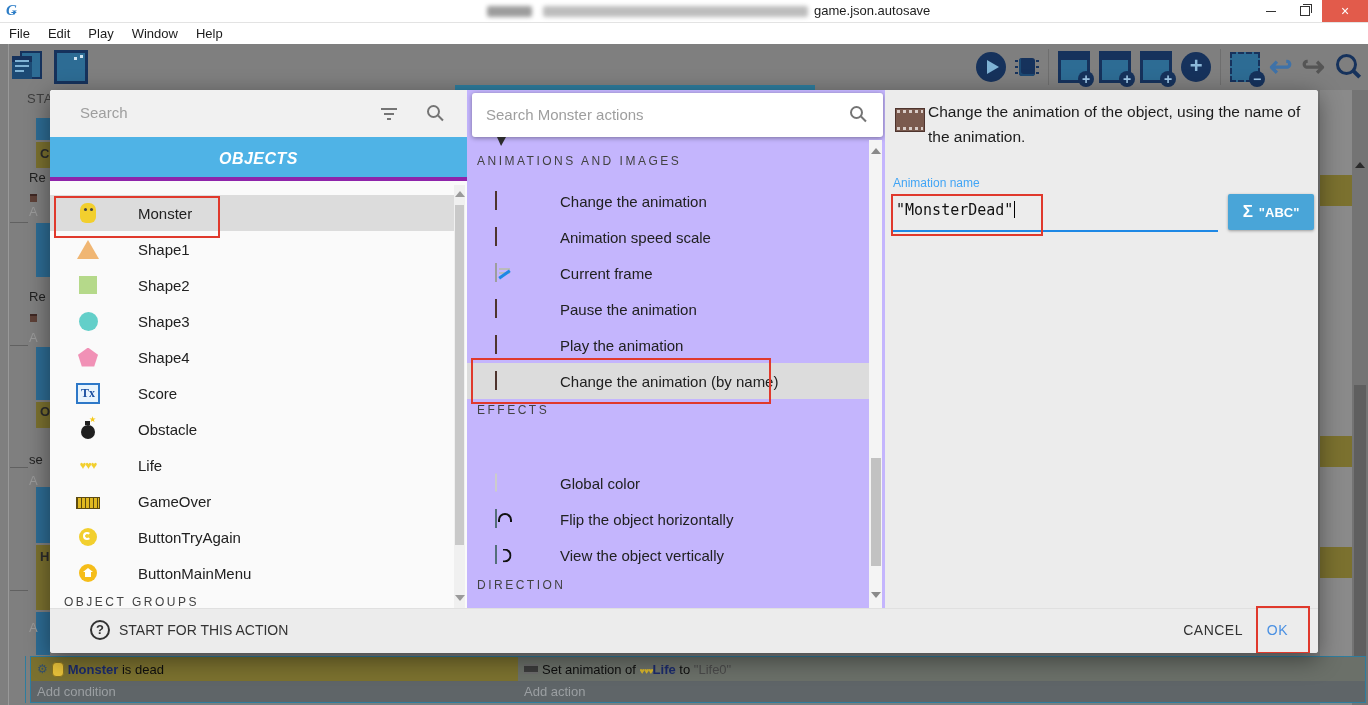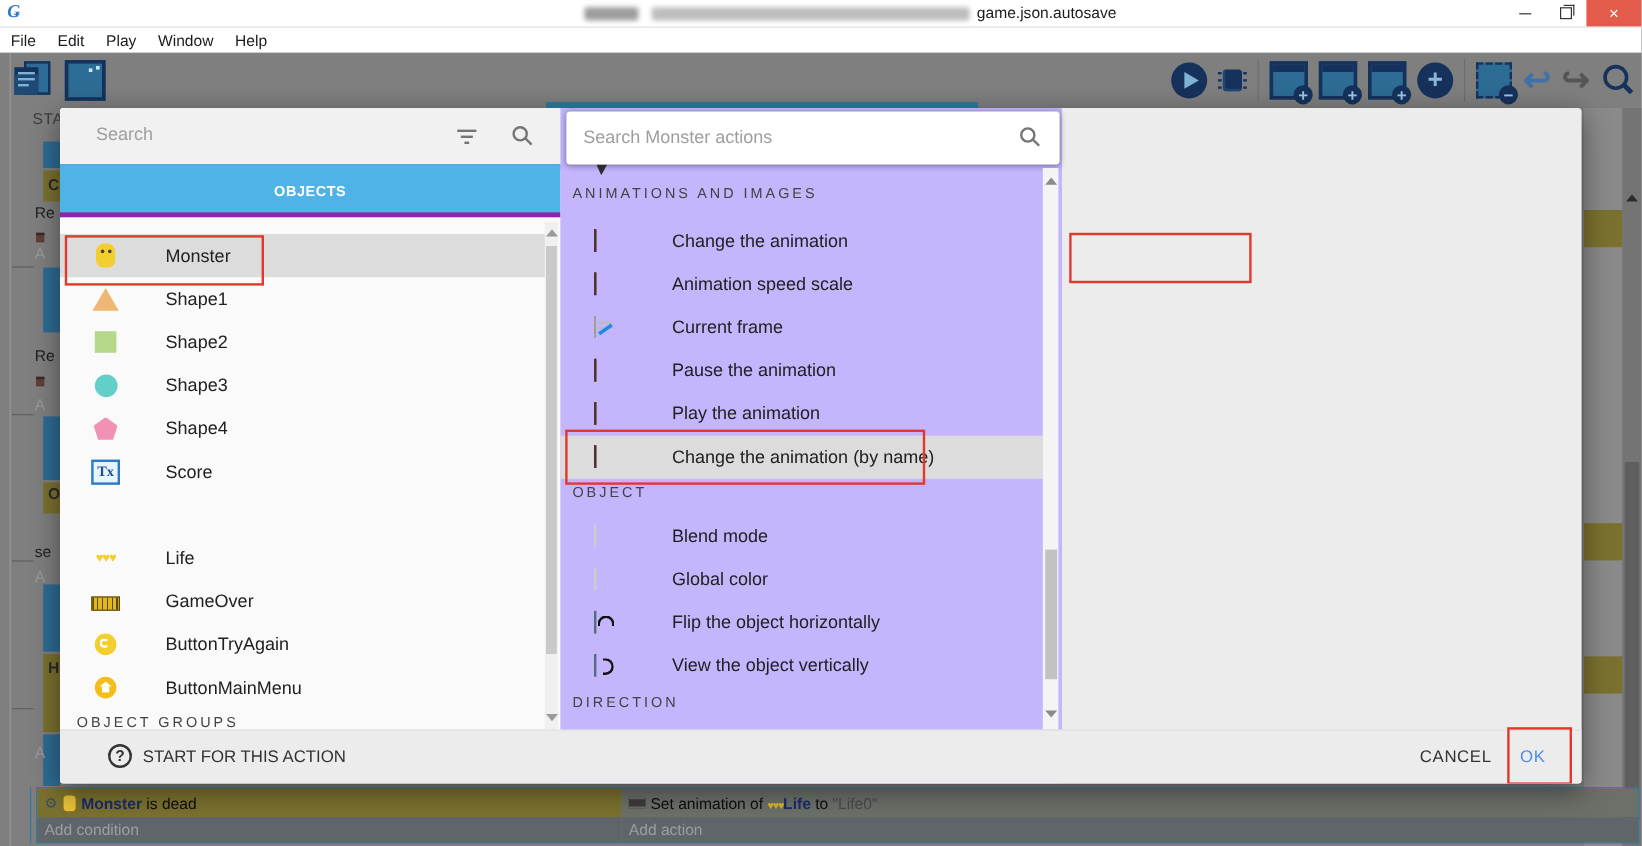--- a/index.html
+++ b/index.html
@@ -114,21 +114,21 @@
   .lp-search .ph{position:absolute;left:30px;top:14px;font-size:15px;color:#9e9e9e;}
   .ic-filter{position:absolute;right:70px;top:18px;width:16px;height:12px;
      background:linear-gradient(#757575,#757575) 50% 0/16px 2px no-repeat,
                 linear-gradient(#757575,#757575) 50% 5px/10px 2px no-repeat,
                 linear-gradient(#757575,#757575) 50% 10px/4px 2px no-repeat;}
   .ic-search{width:17px;height:17px;position:relative;display:inline-block;}
   .ic-search::before{content:"";position:absolute;width:9px;height:9px;border:2px solid #757575;border-radius:50%;left:0;top:0;}
   .ic-search::after{content:"";position:absolute;width:7px;height:2px;background:#757575;transform:rotate(45deg);left:10px;top:12px;}
   .lp-search .ic-search{position:absolute;right:23px;top:15px;}
   .tabs{position:absolute;left:0;top:47px;width:417px;height:44px;background:#4fb3e6;display:flex;}
-  .tab{flex:1;display:flex;align-items:center;justify-content:center;color:#fff;font-size:12px;font-weight:bold;letter-spacing:.5px;position:relative;}
+  .tab{flex:1;display:flex;align-items:center;justify-content:center;color:#fff;font-size:16px;font-weight:bold;letter-spacing:.5px;position:relative;font-style:italic;}
   .tab.active::after{content:"";position:absolute;left:0;right:0;bottom:0;height:4px;background:#8e24aa;}
   .obj-row{position:absolute;left:0;width:405px;height:36px;display:flex;align-items:center;}
   .obj-row.selected{background:#dcdcdc;}
   .obj-ic{position:absolute;left:26px;width:24px;display:flex;justify-content:center;}
   .obj-label{position:absolute;left:88px;font-size:15px;color:#212121;}
   .groups-header{position:absolute;left:14px;top:505px;font-size:12px;letter-spacing:2.5px;color:#424242;}
   .lp-scroll{position:absolute;left:404px;top:95px;width:11px;height:423px;background:#f0f0f0;}
   .lp-thumb{position:absolute;left:1px;top:20px;width:9px;height:340px;background:#c9c9c9;}
 
   
@@ -369,20 +369,26 @@
             <span class="ic-pent"></span>
           </span>
         <span class="obj-label">Shape4</span>
       </div>
       <div class="obj-row" style="top:285px">
         <span class="obj-ic">
             <span class="ic-score">Tx</span>
           </span>
         <span class="obj-label">Score</span>
       </div>
+      <div class="obj-row" style="top:321px">
+        <span class="obj-ic">
+            <span class="ic-bomb"></span>
+          </span>
+        <span class="obj-label">Obstacle</span>
+      </div>
       <div class="obj-row" style="top:357px">
         <span class="obj-ic">
             <span class="ic-hearts">♥♥♥</span>
           </span>
         <span class="obj-label">Life</span>
       </div>
       <div class="obj-row" style="top:393px">
         <span class="obj-ic">
             <span class="ic-banner"></span>
           </span>
@@ -434,25 +440,21 @@
       </div>
       <div class="arow" style="top:237px">
         <span class="aic"><span class="ic-film"></span></span>
         <span class="alabel">Play the animation</span>
       </div>
       <div class="arow selected" style="top:273px">
         <span class="aic"><span class="ic-film"></span></span>
         <span class="alabel">Change the animation (by name)</span>
       </div>
 
-      <div class="sec-header" style="top:313px">OBJECT</div>
-      <div class="arow" style="top:339px">
-        <span class="aic"><span class="ic-palette"></span></span>
-        <span class="alabel">Blend mode</span>
-      </div>
+      <div class="sec-header" style="top:313px">EFFECTS</div>
       <div class="arow" style="top:375px">
         <span class="aic"><span class="ic-palette"></span></span>
         <span class="alabel">Global color</span>
       </div>
       <div class="arow" style="top:411px">
         <span class="aic"><span class="ic-flip ic-fliph"><span class="arc"></span></span></span>
         <span class="alabel">Flip the object horizontally</span>
       </div>
       <div class="arow" style="top:447px">
         <span class="aic"><span class="ic-flip ic-flipv"><span class="arc"></span></span></span>
@@ -460,20 +462,31 @@
       </div>
       <div class="sec-header" style="top:488px">DIRECTION</div>
 
       <div class="mp-scroll">
         <span class="arrow-up-sm" style="left:2px;top:8px;border-bottom-color:#8a8a8a"></span>
         <div class="mp-thumb" style="top:318px;height:108px"></div>
         <span class="arrow-dn-sm" style="left:2px;top:452px;border-top-color:#8a8a8a"></span>
       </div>
     </div>
 
+    <div class="rp">
+      <span class="ic-film"></span>
+      <div class="rp-desc">Change the animation of the object, using the name of the animation.</div>
+      <div class="rp-label">Animation name</div>
+      <div class="rp-value"><span>"MonsterDead"</span><span class="cursor"></span></div>
+      <div class="rp-underline"></div>
+      <div class="expr-btn">
+        <span class="sigma">Σ</span>
+        <span class="abc">"ABC"</span>
+      </div>
+    </div>
 
     <div class="dlg-footer">
       <div class="help">
         <span class="help-ic">?</span>
         <span>START FOR THIS ACTION</span>
       </div>
       <span class="cancel-btn">CANCEL</span>
       <span class="ok-btn">OK</span>
     </div>
 

